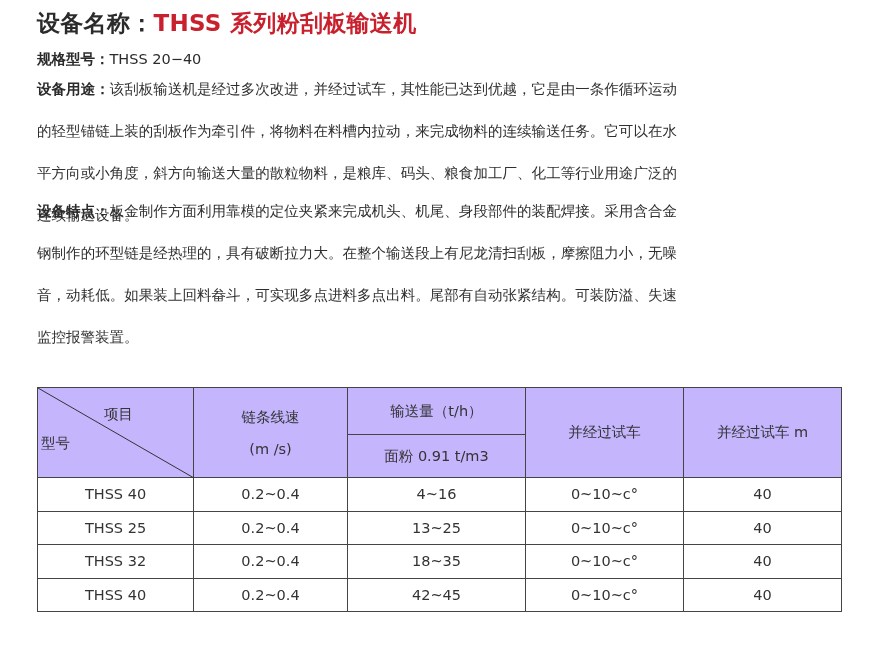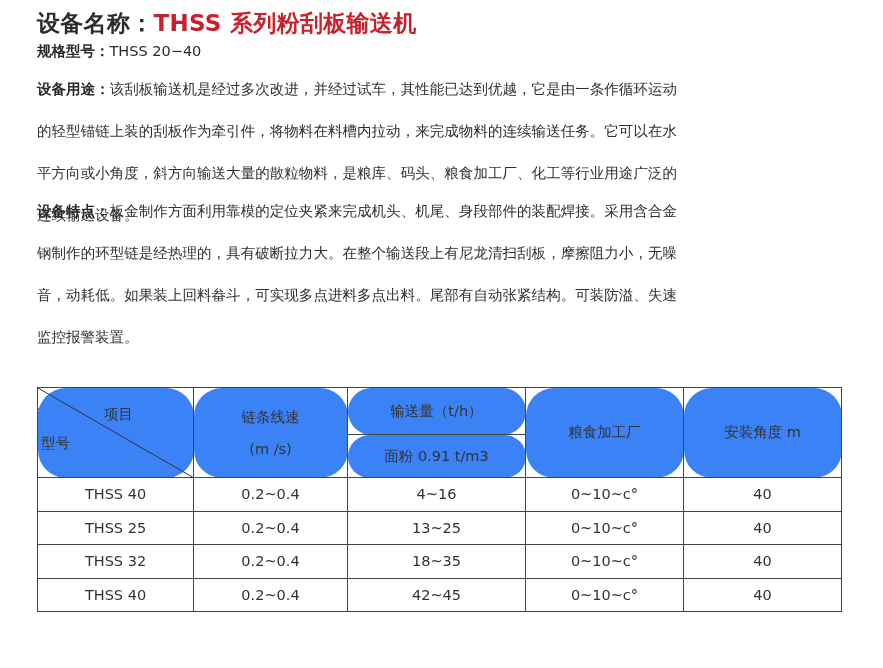--- a/index.html
+++ b/index.html
@@ -8,42 +8,42 @@
     font-family: "DejaVu Sans", "Liberation Sans", sans-serif;
     color: #2b2b2b;
   }
   .title {
     position: absolute; left: 37px; top: 8px;
     font-size: 23px; font-weight: bold; letter-spacing: 0.3px; white-space: nowrap;
   }
   .title .label { color: #2b2b2b; }
   .title .value { color: #c8202d; }
   .spec {
-    position: absolute; left: 37px; top: 42px; font-size: 14.5px; white-space: nowrap;
+    position: absolute; left: 37px; top: 50px; font-size: 14.5px; white-space: nowrap;
   }
   .b { font-weight: bold; color: #2b2b2b; }
   .para {
     position: absolute; left: 37px; width: 640px;
     font-size: 14.5px; line-height: 42px; color: #2f2f2f;
     text-align: justify;
   }
   .para.usage { top: 68px; }
   .para.features { top: 190px; }
   .params-label {
     position: absolute; left: 37px; top: 358px; font-size: 14.5px; font-weight: bold; margin-top: 44px;
   }
   table.params {
     position: absolute; left: 37px; top: 387px;
     border-collapse: collapse; font-size: 14.5px; color: #333;
     table-layout: fixed;
   }
   table.params td, table.params th {
     border: 1px solid #444; text-align: center; padding: 0; font-weight: normal;
   }
-  table.params th { background: #3b82f6; border-radius: 28px; }
+  table.params th { background: #c4b5fd; }
   .diag { position: relative; }
   .diag svg { position: absolute; left: 0; top: 0; }
   .diag .item { position: absolute; left: 66px; top: 17px; }
   .diag .model { position: absolute; left: 3px; top: 46px; }
   .twoline { line-height: 32px; }
   tbody td { height: 32.5px; }
 </style>
 </head>
 <body>
 
@@ -80,22 +80,22 @@
           <line x1="0" y1="0" x2="156" y2="90" stroke="#333" stroke-width="1"></line>
         </svg>
         <span class="item">项目</span>
         <span class="model">型号</span>
       </th>
       <th rowspan="2" class="twoline">
         <div>链条线速</div>
         <div>(m /s)</div>
       </th>
       <th>输送量（t/h）</th>
-      <th rowspan="2">粮食加工厂</th>
-      <th rowspan="2">安装角度 m</th>
+      <th rowspan="2">并经过试车</th>
+      <th rowspan="2">并经过试车 m</th>
     </tr>
     <tr style="height:43px">
       <th>面粉 0.91 t/m3</th>
     </tr>
   </thead>
   <tbody>
     <tr>
       <td>THSS 40</td>
       <td>0.2~0.4</td>
       <td>4~16</td>

